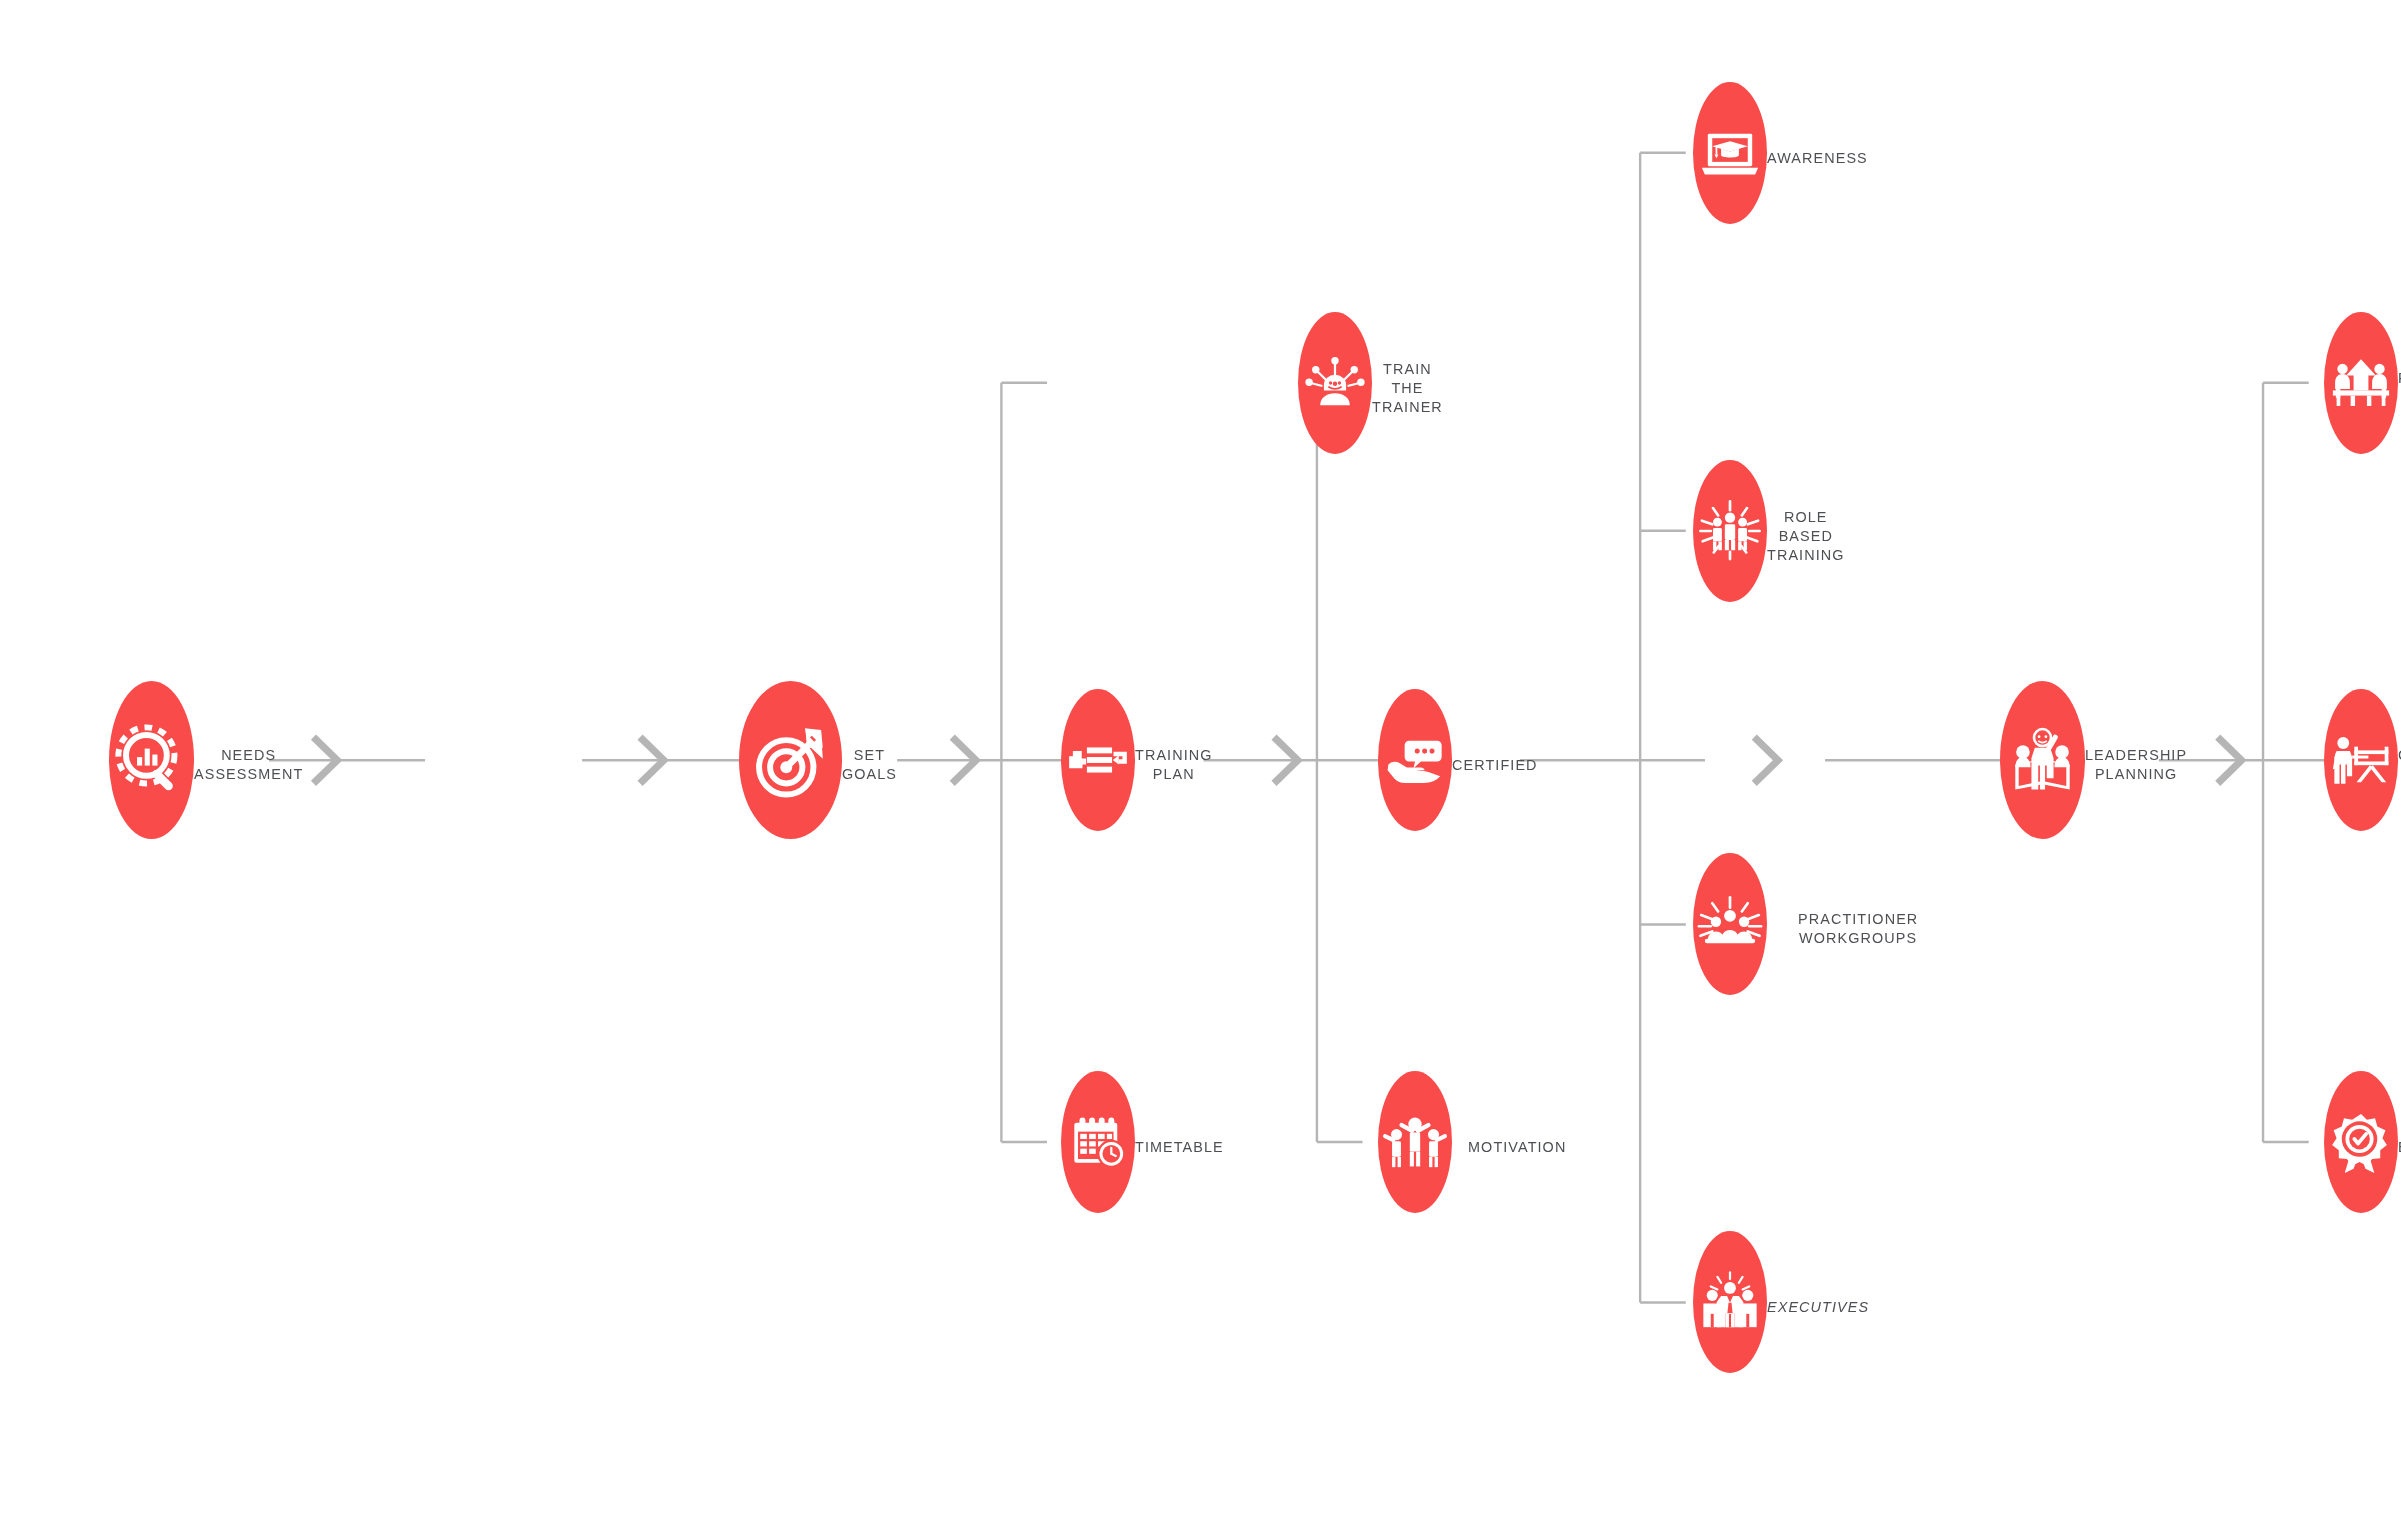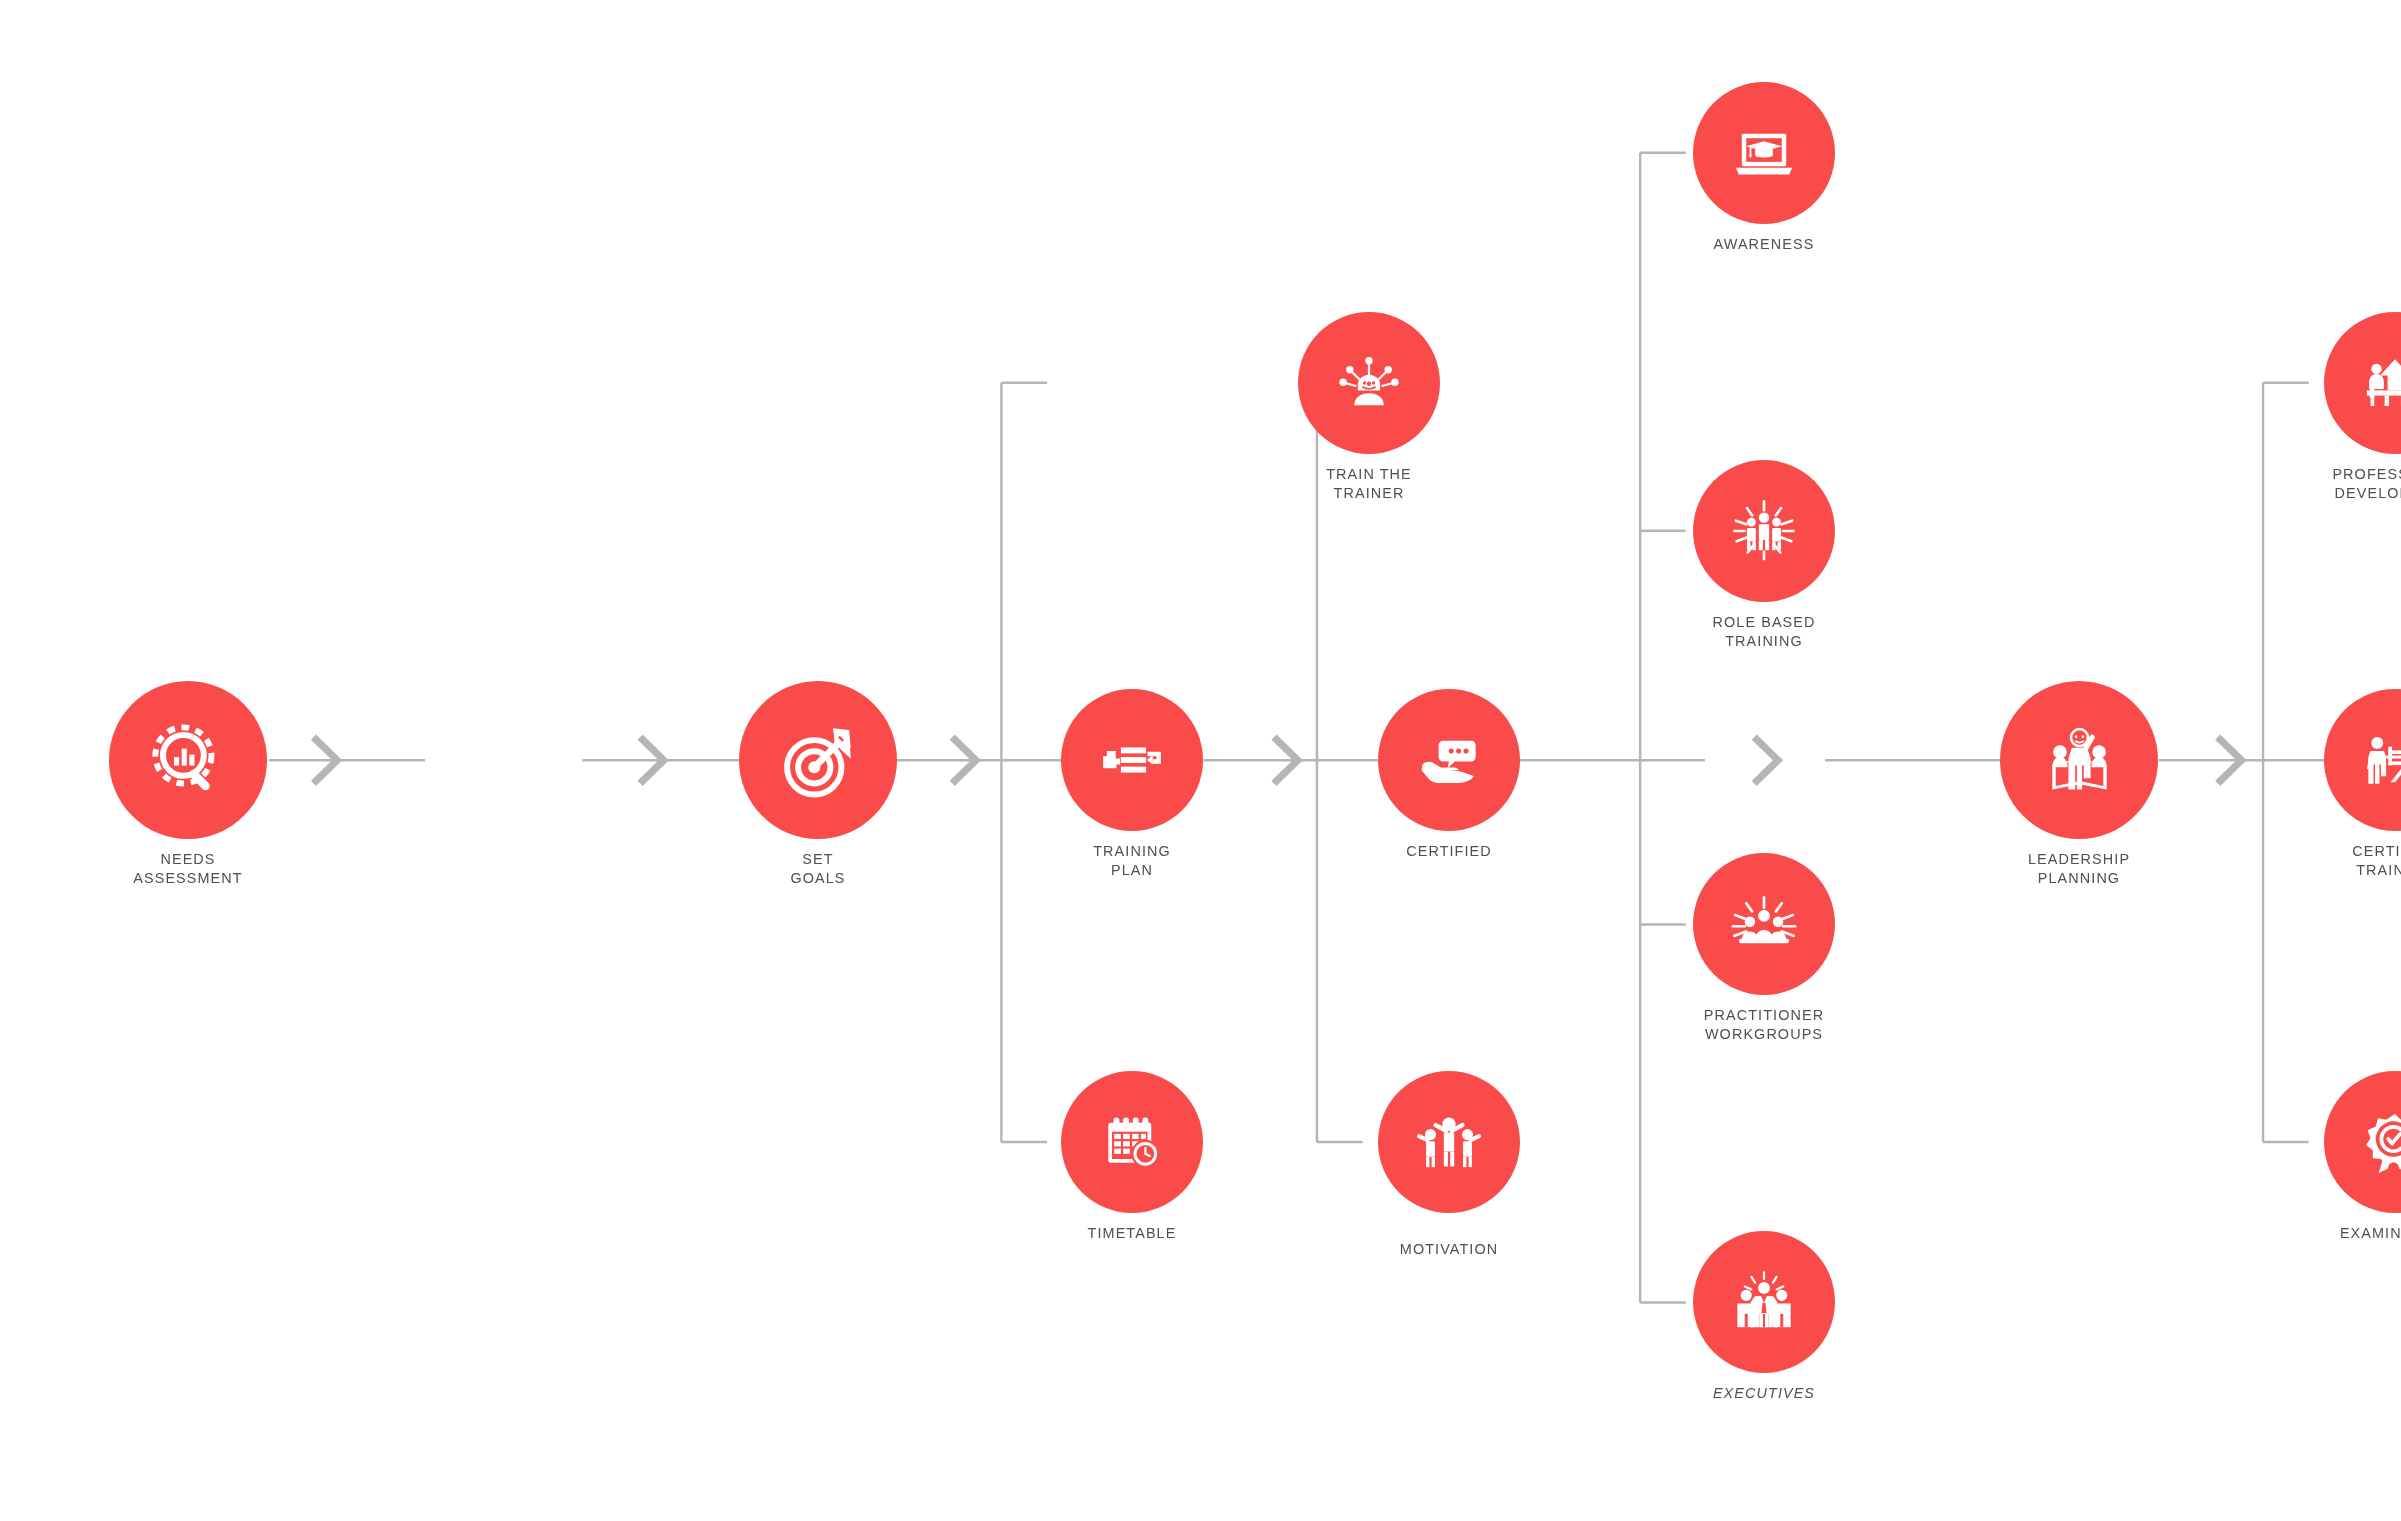--- a/index.html
+++ b/index.html
@@ -3,21 +3,21 @@
 <meta charset="utf-8">
 <style>
   html,body{margin:0;padding:0;background:#ffffff;}
   body{
     font-family:"Liberation Sans", sans-serif;
     width:3202px;height:1521px;
     overflow:hidden;
   }
   #stage{position:relative;width:3202px;height:1521px;background:#ffffff;}
   #wires{position:absolute;left:0;top:0;width:3202px;height:1521px;}
-  .node{position:absolute;display:flex;flex-direction:column;align-items:center;}
+  .node{position:absolute;display:flex;align-items:center;}
   .disc{
     border-radius:50%;
     background:#FA4B4B;
     display:flex;align-items:center;justify-content:center;
     box-sizing:border-box;
   }
   .disc svg{display:block;}
   .lbl{
     margin-top:10.6px;
     color:#4D4F53;
@@ -285,21 +285,21 @@
         <circle cx="67" cy="38" r="6"></circle>
         <rect x="61" y="46" width="12" height="18" rx="2"></rect>
         <rect x="61" y="64" width="4.6" height="12"></rect>
           <rect x="68.4" y="64" width="4.6" height="12"></rect>
       </svg>
     </div>
     <div class="lbl">ROLE BASED
 TRAINING</div>
   </div>
 
-  <div class="node" style="left:1693px;top:853px;width:142px;">
+  <div class="node" style="left:1693px;top:853px;width:142px;gap:31px;">
     <div class="disc" style="width:142px;height:142px;">
       <svg width="74" height="74" viewBox="0 0 100 100" fill="#fff">
         <g stroke="#fff" stroke-width="3.6" stroke-linecap="round">
           <path d="M50 14 L50 28"></path>
           <path d="M26 22 L34 33"></path>
             <path d="M74 22 L66 33"></path>
           <path d="M11 38 L27 44"></path>
             <path d="M89 38 L73 44"></path>
           <path d="M8 53 L24 53"></path>
             <path d="M92 53 L76 53"></path>

